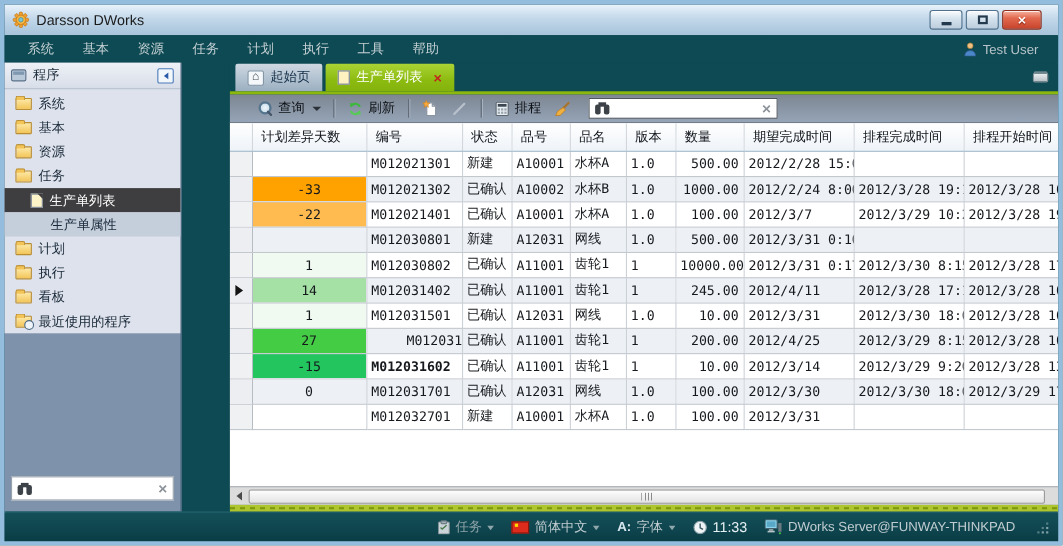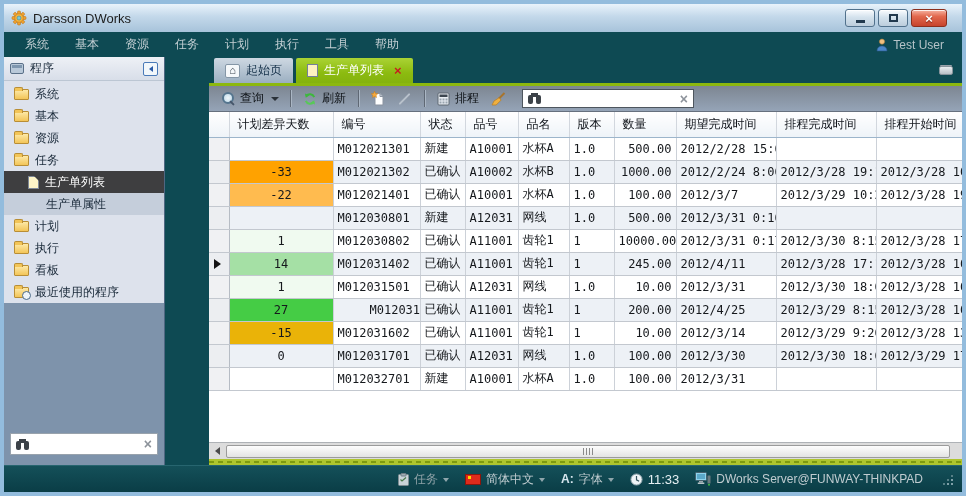--- a/index.html
+++ b/index.html
@@ -61,21 +61,21 @@
   .tabstrip{height:26px;flex:none;display:flex;align-items:flex-end;padding-left:5px;}
   .tab{height:25px;display:flex;align-items:center;gap:6px;padding:0 11px;font-size:12px;border-radius:2px 2px 0 0;}
   .tab-home-style{background:linear-gradient(#ced8e2,#9bafc1);color:#143049;}
   .home-chip{width:15px;height:14px;background:#f5f8fa;border:1px solid #8496a6;border-radius:2px;display:flex;align-items:center;justify-content:center;font-size:11px;color:#3f4953;line-height:1;}
   .tab.active{background:linear-gradient(#aad334,#8cbb10 60%,#84b20d);color:#fff;margin-left:3px;}
   .tabpage{width:11px;height:13px;background:#fdf2c0;border:1px solid #74809a;}
   .tab-close{color:#c41f1f;font-weight:bold;font-size:13px;margin-left:4px;line-height:1;}
   .winlist-icon{margin-left:auto;margin-right:9px;align-self:center;width:14px;height:9px;background:linear-gradient(#e9edf0,#b8c0c6);border:1px solid #87939b;border-radius:2px;box-shadow:0 -2px 0 -1px #98a2aa;}
   .green-line{height:3px;flex:none;background:#8cb80e;}
   
-  .toolbar{height:25px;flex:none;background:linear-gradient(#7d8692,#95a4b7);display:flex;align-items:center;padding:0 9px;gap:4px;font-size:12px;color:#0c1014;}
+  .toolbar{height:25px;flex:none;background:linear-gradient(#7d8692,#95a4b7);display:flex;align-items:center;padding:0 22px;gap:4px;font-size:12px;color:#0c1014;}
   .tbtn{display:flex;align-items:center;gap:5px;padding:0 4px;height:21px;}
   .magnifier{width:13px;height:13px;position:relative;flex:none;}
   .magnifier::before{content:"";position:absolute;left:0;top:0;width:8px;height:8px;border:2px solid #55758e;border-radius:50%;background:radial-gradient(circle,#f0f7fb,#bcd8e8);}
   .magnifier::after{content:"";position:absolute;right:0;bottom:1px;width:6px;height:2px;background:#46566a;transform:rotate(45deg);border-radius:1px;}
   .caret-dn{width:0;height:0;border:4px solid transparent;border-top:4px solid #2a3138;margin:5px 3px 0 -1px;}
   .tb-sep{width:1px;height:17px;background:#5f6874;box-shadow:1px 0 0 #aab6c4;margin:0 4px;}
   .slash{width:15px;height:2px;background:#b9c2cc;transform:rotate(-45deg);border-radius:1px;}
   .search-box{margin-left:8px;width:172px;height:19px;background:#fff;border:1px solid #4e565e;display:flex;align-items:center;gap:5px;padding:0 5px;}
   
   .table-region{flex:1;display:flex;background:#fff;border-top:1px solid #66707e;overflow:hidden;min-height:0;}
@@ -452,22 +452,22 @@
                   <td style="text-align: left;">齿轮1</td>
                   <td style="text-align: left;">1</td>
                   <td style="text-align: right;">200.00</td>
                   <td style="text-align: left;">2012/4/25</td>
                   <td style="text-align: left;">2012/3/29 8:15</td>
                   <td style="text-align: left;">2012/3/28 10:52</td>
                   <td></td>
                 </tr>
                 <tr>
                   <td class="sel"></td>
-                  <td style="text-align: center; background: #eab308;">-15</td>
-                  <td style="text-align: left;">M012031602</td>
+                  <td style="text-align: center; background: #22c55e;">-15</td>
+                  <td style="text-align: left; font-weight: bold;">M012031602</td>
                   <td style="text-align: left;">已确认</td>
                   <td style="text-align: left;">A11001</td>
                   <td style="text-align: left;">齿轮1</td>
                   <td style="text-align: left;">1</td>
                   <td style="text-align: right;">10.00</td>
                   <td style="text-align: left;">2012/3/14</td>
                   <td style="text-align: left;">2012/3/29 9:20</td>
                   <td style="text-align: left;">2012/3/28 13:40</td>
                   <td></td>
                 </tr>

